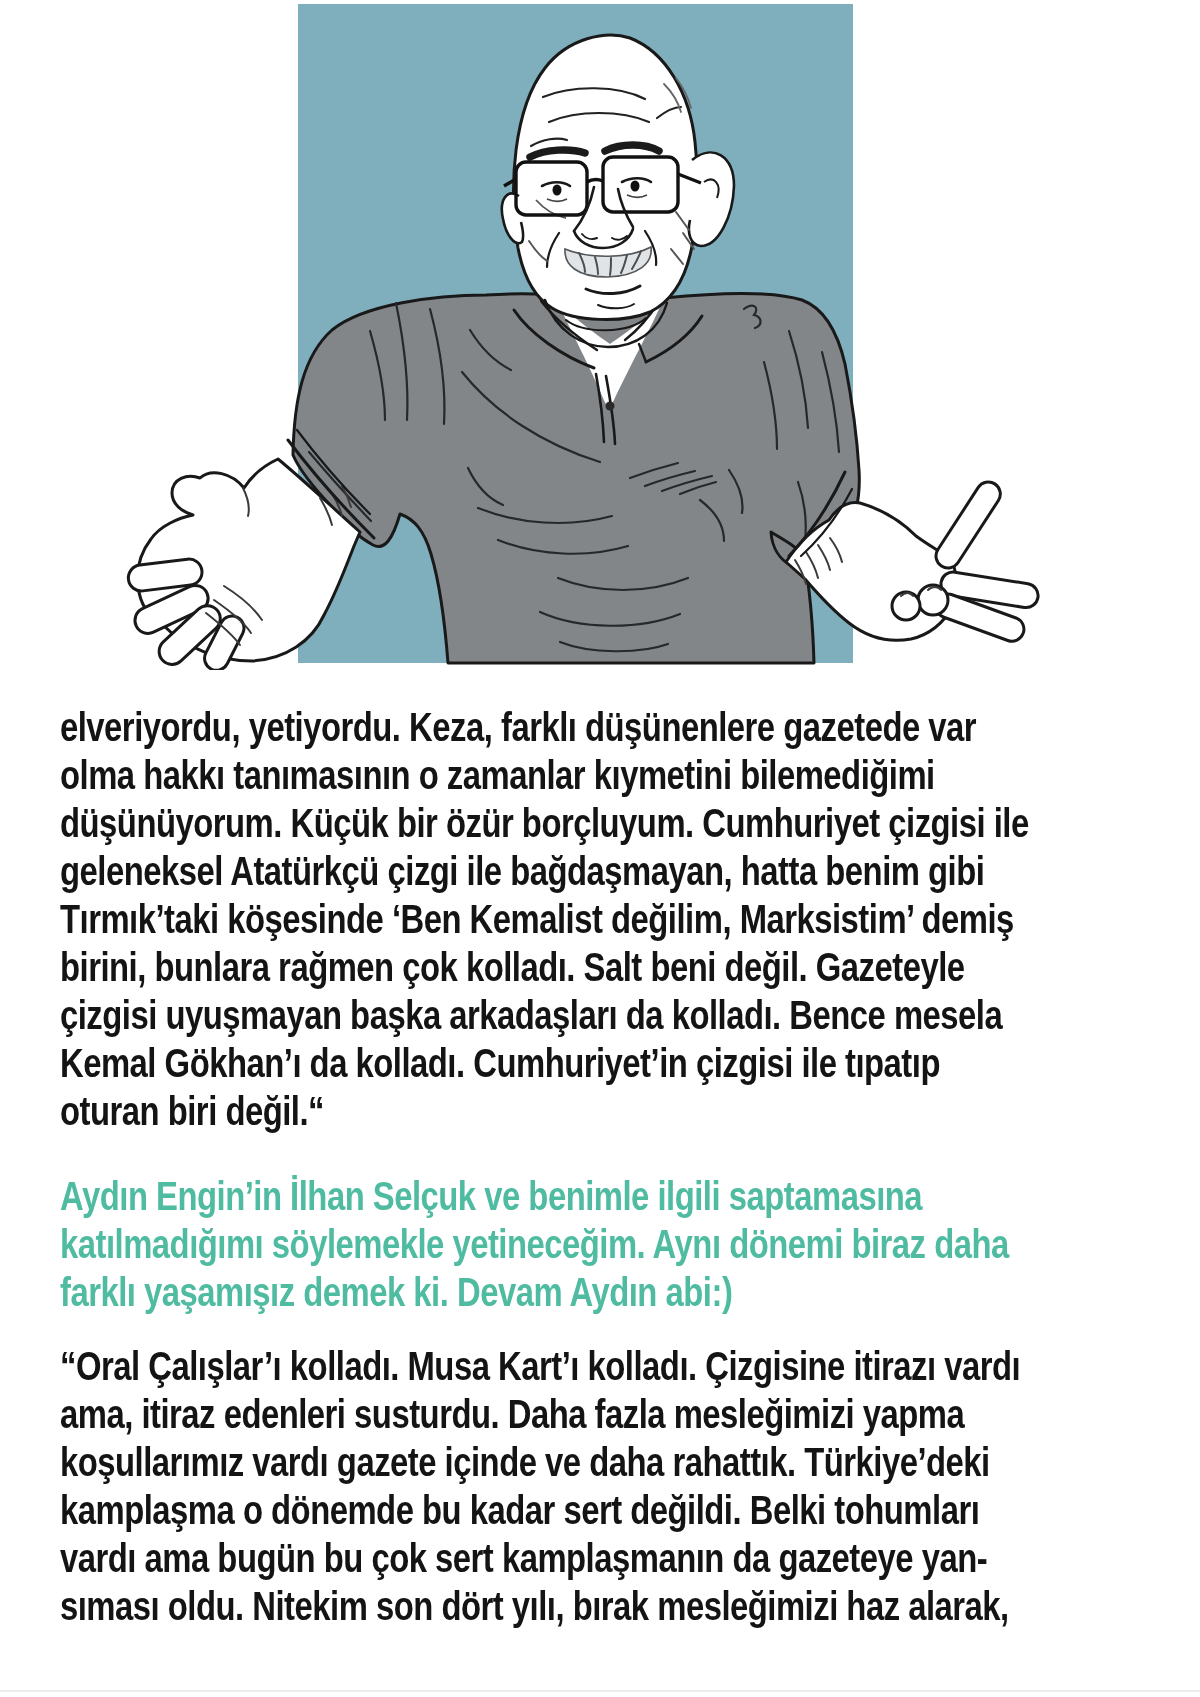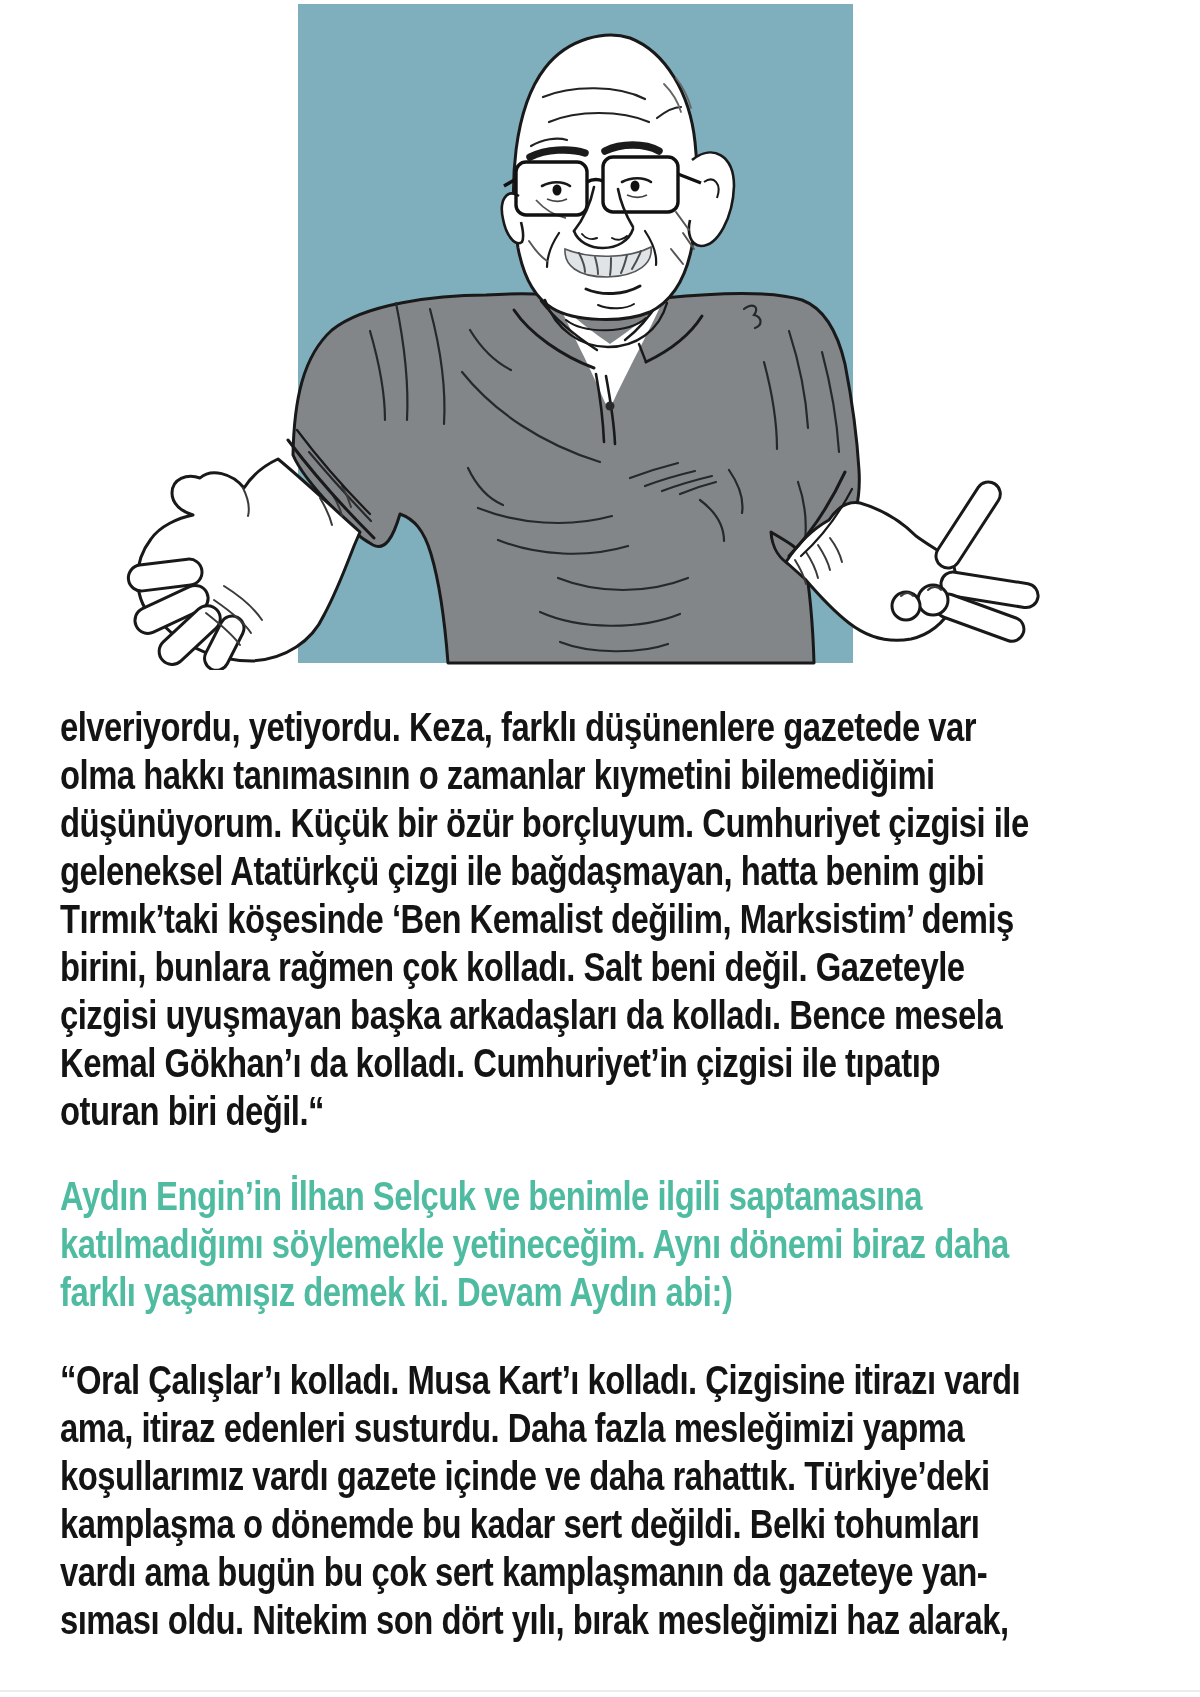--- a/index.html
+++ b/index.html
@@ -4,21 +4,21 @@
 <style>
   html,body{margin:0;padding:0;background:#ffffff;}
   .page{
     position:relative;width:1200px;height:1697px;background:#ffffff;overflow:hidden;
     font-family:"Liberation Sans","DejaVu Sans",sans-serif;
   }
   .figure{position:absolute;top:0;left:0;width:1200px;height:670px;}
   .article{position:absolute;left:60px;top:703px;width:1140px;}
   .para{margin:0;padding:0;}
   .para.teal-para{margin-top:37px;}
-  .para.dark-2{margin-top:40px;}
+  .para.dark-2{margin-top:26px;}
   .tline{
     font-size:40px;font-weight:700;line-height:48px;letter-spacing:-0.6px;
     white-space:nowrap;transform:scaleX(0.82);transform-origin:0 50%;
   }
   .dark-para .tline,.dark-2 .tline{color:#141414;}
   .teal-para .tline{color:#4FBBA0;}
   .footer-divider{position:absolute;left:0;top:1690px;width:1200px;height:2px;background:#ececec;}
 </style>
 </head>
 <body>

